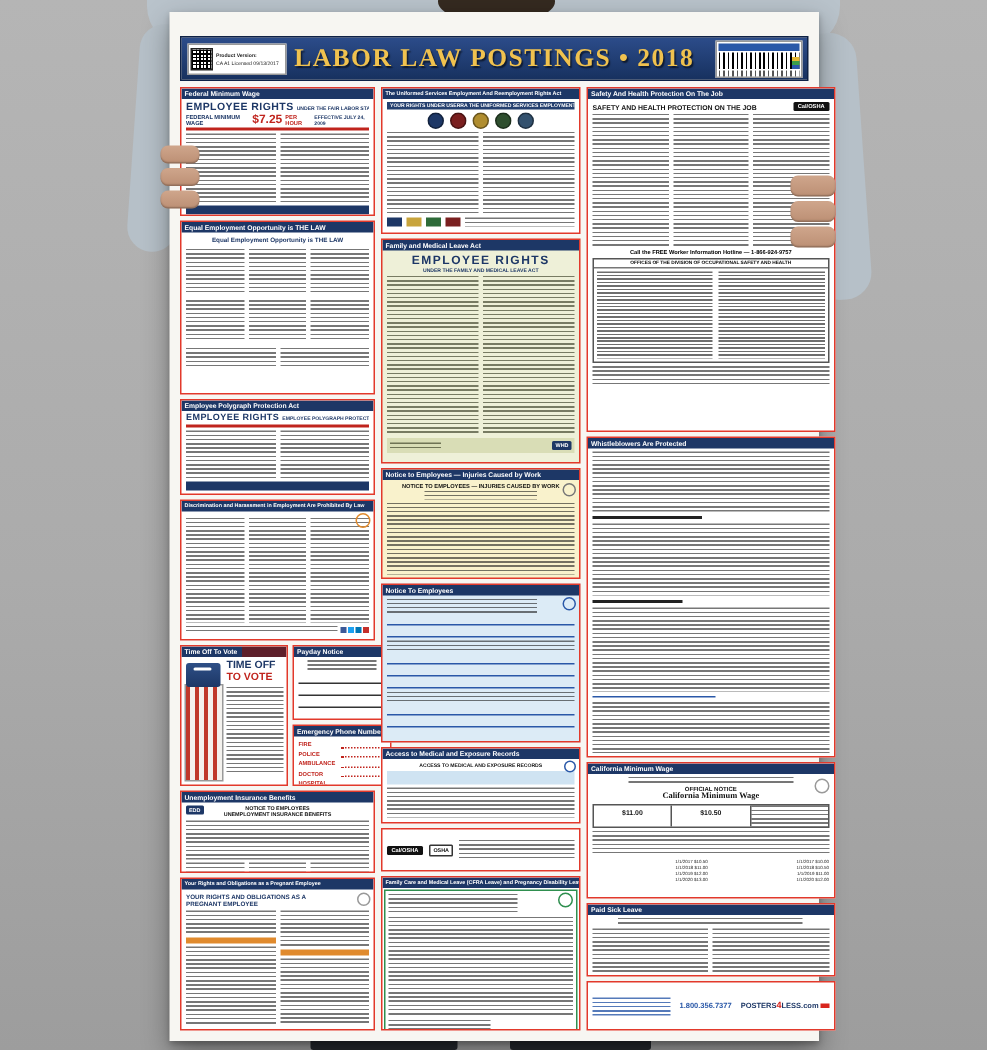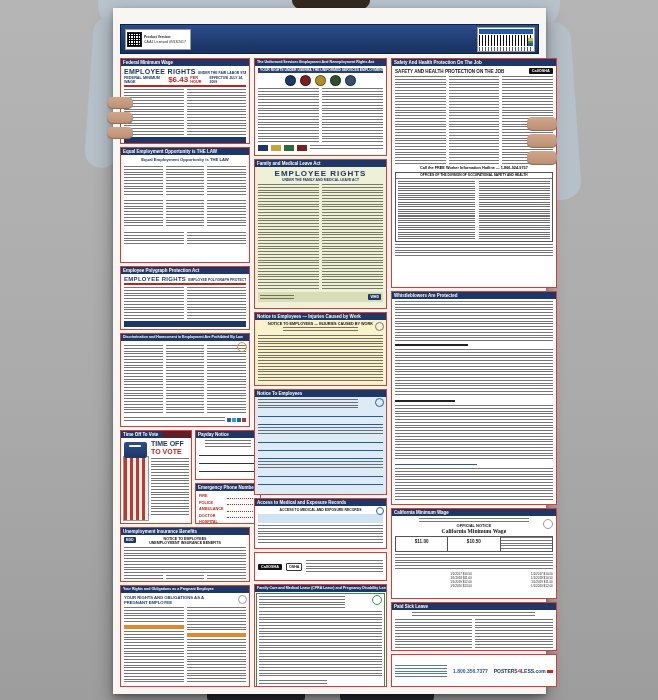--- a/index.html
+++ b/index.html
@@ -161,20 +161,21 @@
 <div class="poster">
 
   <div class="masthead">
     <div class="qr-chip">
       <span class="qr"></span>
       <span class="qr-text">
         <b>Product Version:</b>
         <span>CA A1 Licensed 09/13/2017</span>
       </span>
     </div>
+    <div class="masthead-title">LABOR LAW POSTINGS • 2018</div>
     <div class="bc-chip">
       <div class="bc-head"></div>
       <div class="bc-bars">
           <span class="bc-color"></span>
         </div>
       <div class="bc-num"></div>
     </div>
   </div>
 
   <div class="grid">
@@ -183,21 +184,21 @@
 
       <div class="sec" style="height:86px">
         <div class="tab">Federal Minimum Wage</div>
         <div class="body">
           <div style="display:flex;align-items:baseline;gap:2px">
             <span class="er-title">EMPLOYEE RIGHTS</span>
             <span class="er-sub">UNDER THE FAIR LABOR STANDARDS ACT</span>
           </div>
           <div class="wage-row">
             <span class="wage-label">FEDERAL MINIMUM WAGE</span>
-            <span class="wage-amt">$6.43</span>
+            <span class="wage-amt">$7.25</span>
             <span class="wage-ph">PER HOUR</span>
             <span class="wage-eff">EFFECTIVE JULY 24, 2009</span>
           </div>
           <div class="redline"></div>
           <div class="cols">
               <div class="ft" style="height:46px"></div>
               <div class="ft" style="height:46px"></div>
             </div>
           <div class="navybar"></div>
         </div>

